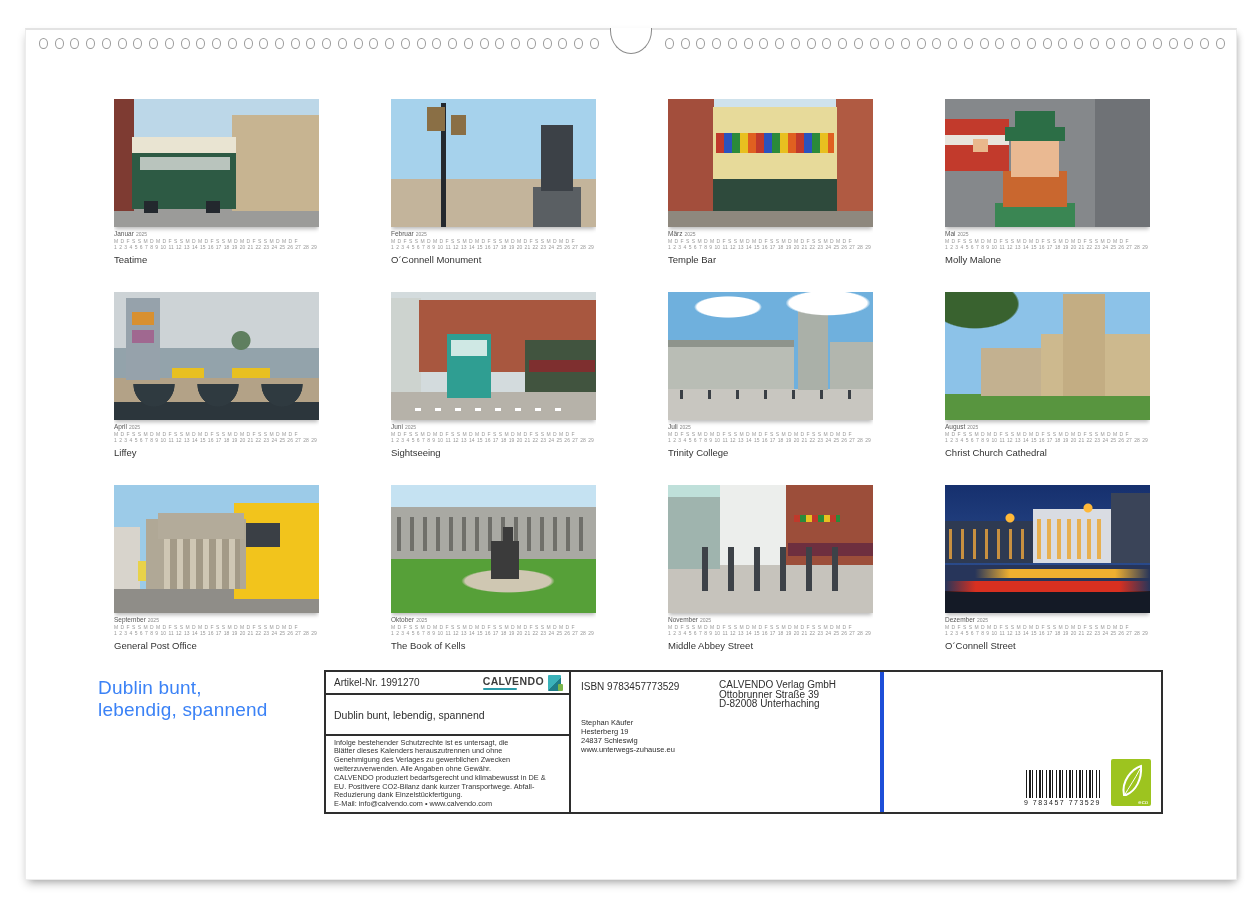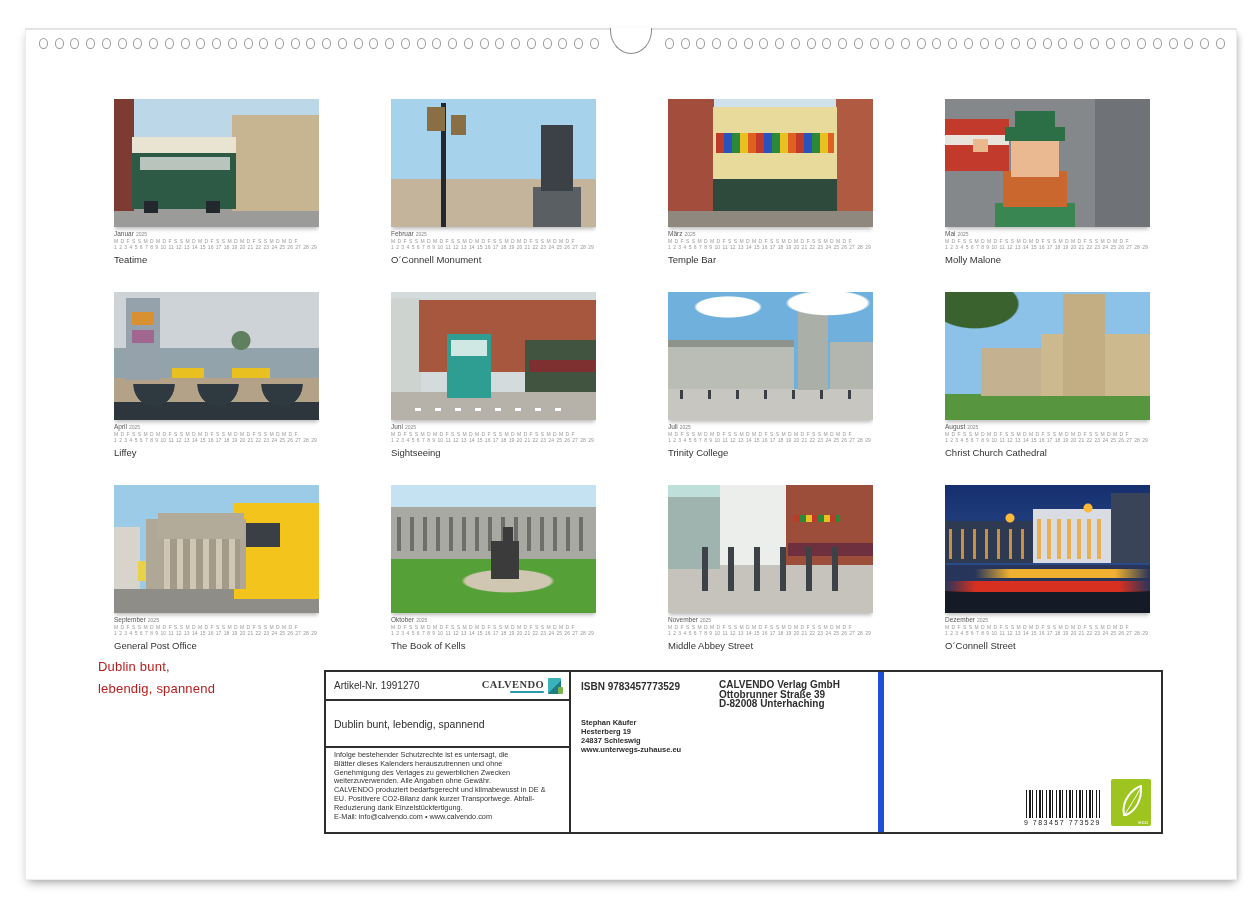--- a/index.html
+++ b/index.html
@@ -150,34 +150,34 @@
     repeating-linear-gradient(90deg,#c89040 0 3px,transparent 3px 12px) 4px 44px/80px 30px no-repeat,
     linear-gradient(#2e3a52,#2e3a52) 0 36px/88px 42px no-repeat,
     linear-gradient(#3a4458,#3a4458) 166px 8px/39px 70px no-repeat,
     linear-gradient(90deg,transparent,#f0b030 20%,#f0b030 80%,transparent) 30px 84px/175px 9px no-repeat,
     linear-gradient(90deg,transparent,#d83020 15%,#d83020 85%,transparent) 0 96px/205px 11px no-repeat,
     linear-gradient(#141a26,#141a26) 0 106px/205px 22px no-repeat,
     linear-gradient(#16306e,#2a4a8a) 0 0/205px 80px no-repeat,
     #27355a;}
   
   .back-title{
-    position:absolute;left:72px;top:626px;
-    font-size:13px;line-height:22px;color:#b91c1c;letter-spacing:.2px;
+    position:absolute;left:72px;top:647px;
+    font-size:19px;line-height:22px;color:#3b82f6;letter-spacing:.2px;
   }
   .info-box{
-    position:absolute;left:298px;top:640px;width:839px;height:164px;
+    position:absolute;left:298px;top:640px;width:839px;height:144px;
     border:2px solid #2e2e2e;box-sizing:border-box;display:flex;background:#fff;
   }
   .col-a{width:245px;border-right:2px solid #2e2e2e;box-sizing:border-box;display:flex;flex-direction:column;}
-  .col-b{width:313px;border-right:6px solid #1d4ed8;box-sizing:border-box;position:relative;font-weight:bold;}
+  .col-b{width:313px;border-right:4px solid #1d4ed8;box-sizing:border-box;position:relative;}
   .col-c{flex:1;position:relative;}
   .row-article{height:29px;border-bottom:2px solid #2e2e2e;display:flex;align-items:center;justify-content:space-between;padding:0 8px;box-sizing:border-box;}
   .article-nr{font-size:10px;color:#2e2e2e;}
   .logo{display:flex;align-items:center;gap:4px;}
-  .logo-textwrap{display:flex;flex-direction:column;align-items:flex-end;font-family:Liberation Serif, serif;}
+  .logo-textwrap{display:flex;flex-direction:column;}
   .logo-word{font-size:10.5px;font-weight:bold;letter-spacing:.4px;color:#3d3d3d;}
   .logo-tagline{width:34px;height:2px;background:#2a9aa8;margin-top:1px;border-radius:1px;}
   .logo-icon{width:13px;height:16px;background:linear-gradient(135deg,#3ab2ba 0 55%,#1f7d88 55%);border-radius:1px;position:relative;}
   .logo-icon::after{content:"";position:absolute;right:-2px;bottom:0;width:5px;height:7px;background:#7ab54a;border-radius:1px;}
   .row-boxtitle{height:33px;border-bottom:2px solid #2e2e2e;display:flex;align-items:center;padding:6px 8px;font-size:10.5px;color:#2e2e2e;}
   .row-legal{flex:1;padding:3px 8px;font-size:7.3px;line-height:8.8px;color:#333;white-space:pre-line;}
   .isbn{position:absolute;left:10px;top:9px;font-size:10px;color:#2e2e2e;}
   .publisher{position:absolute;left:148px;top:8px;font-size:10px;line-height:9.5px;color:#2e2e2e;white-space:pre-line;}
   .author{position:absolute;left:10px;top:46px;font-size:7.5px;line-height:9px;color:#2e2e2e;white-space:pre-line;}
   .code-group{position:absolute;right:10px;bottom:6px;display:flex;align-items:flex-end;gap:10px;}

